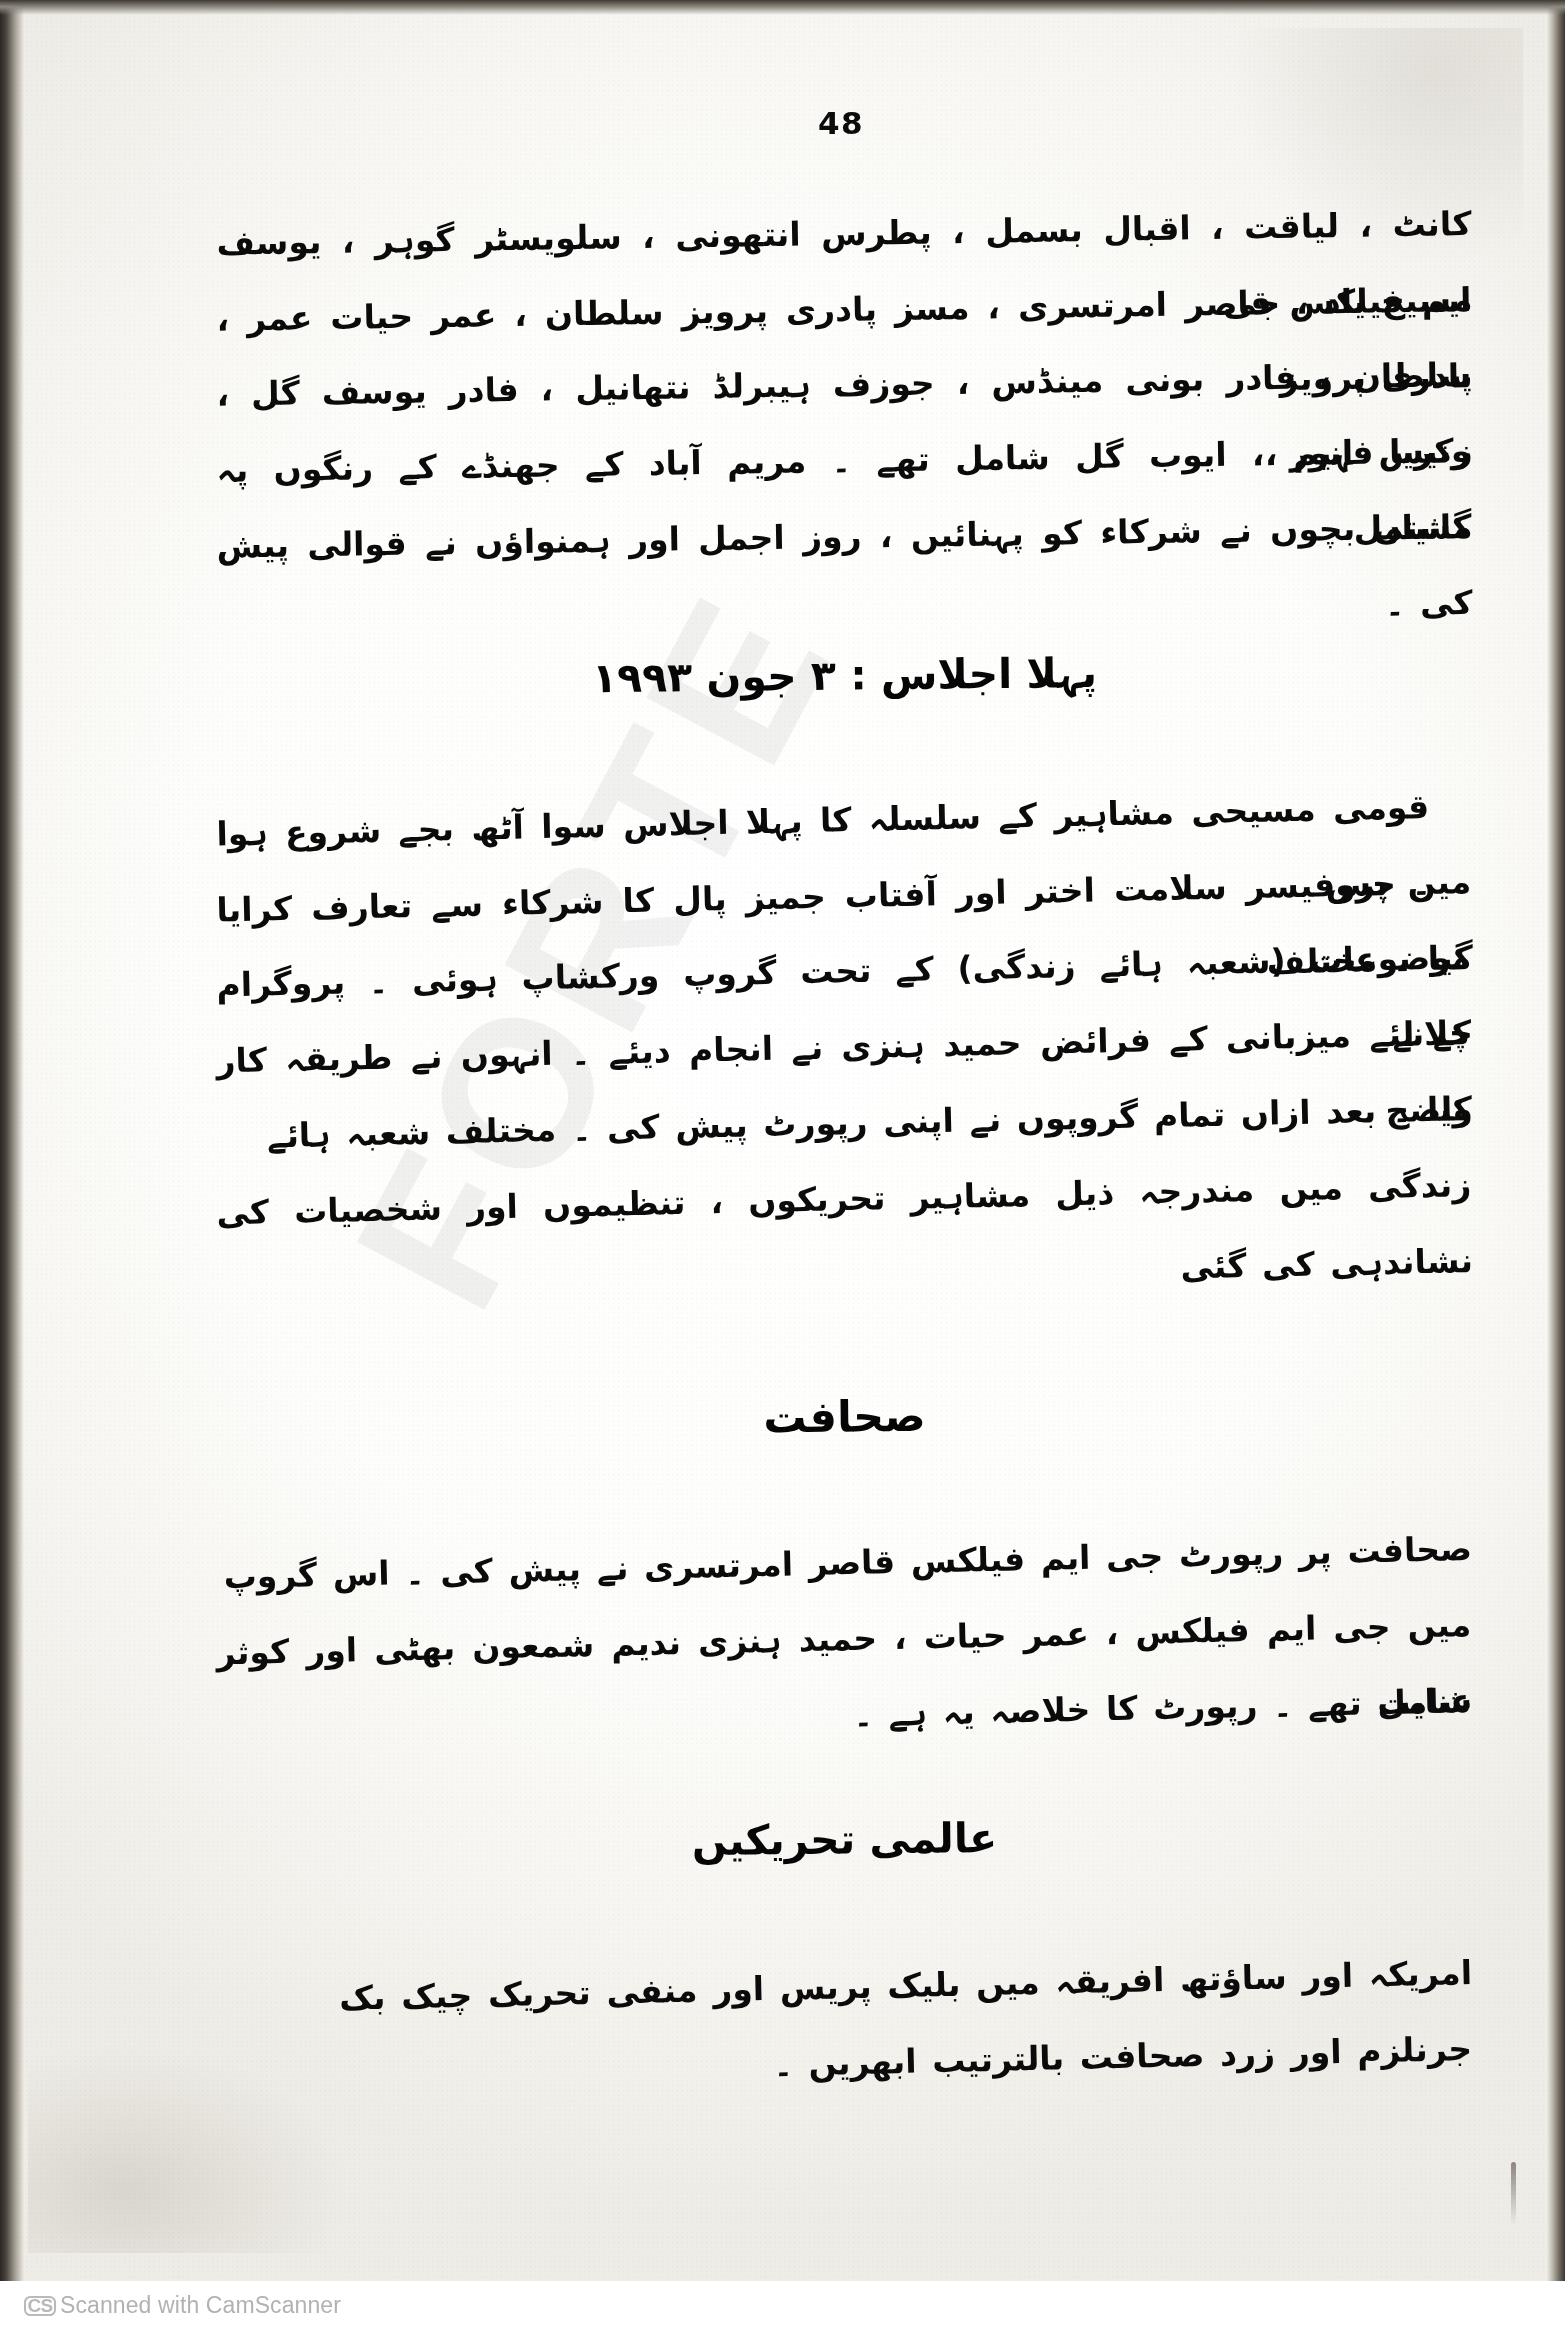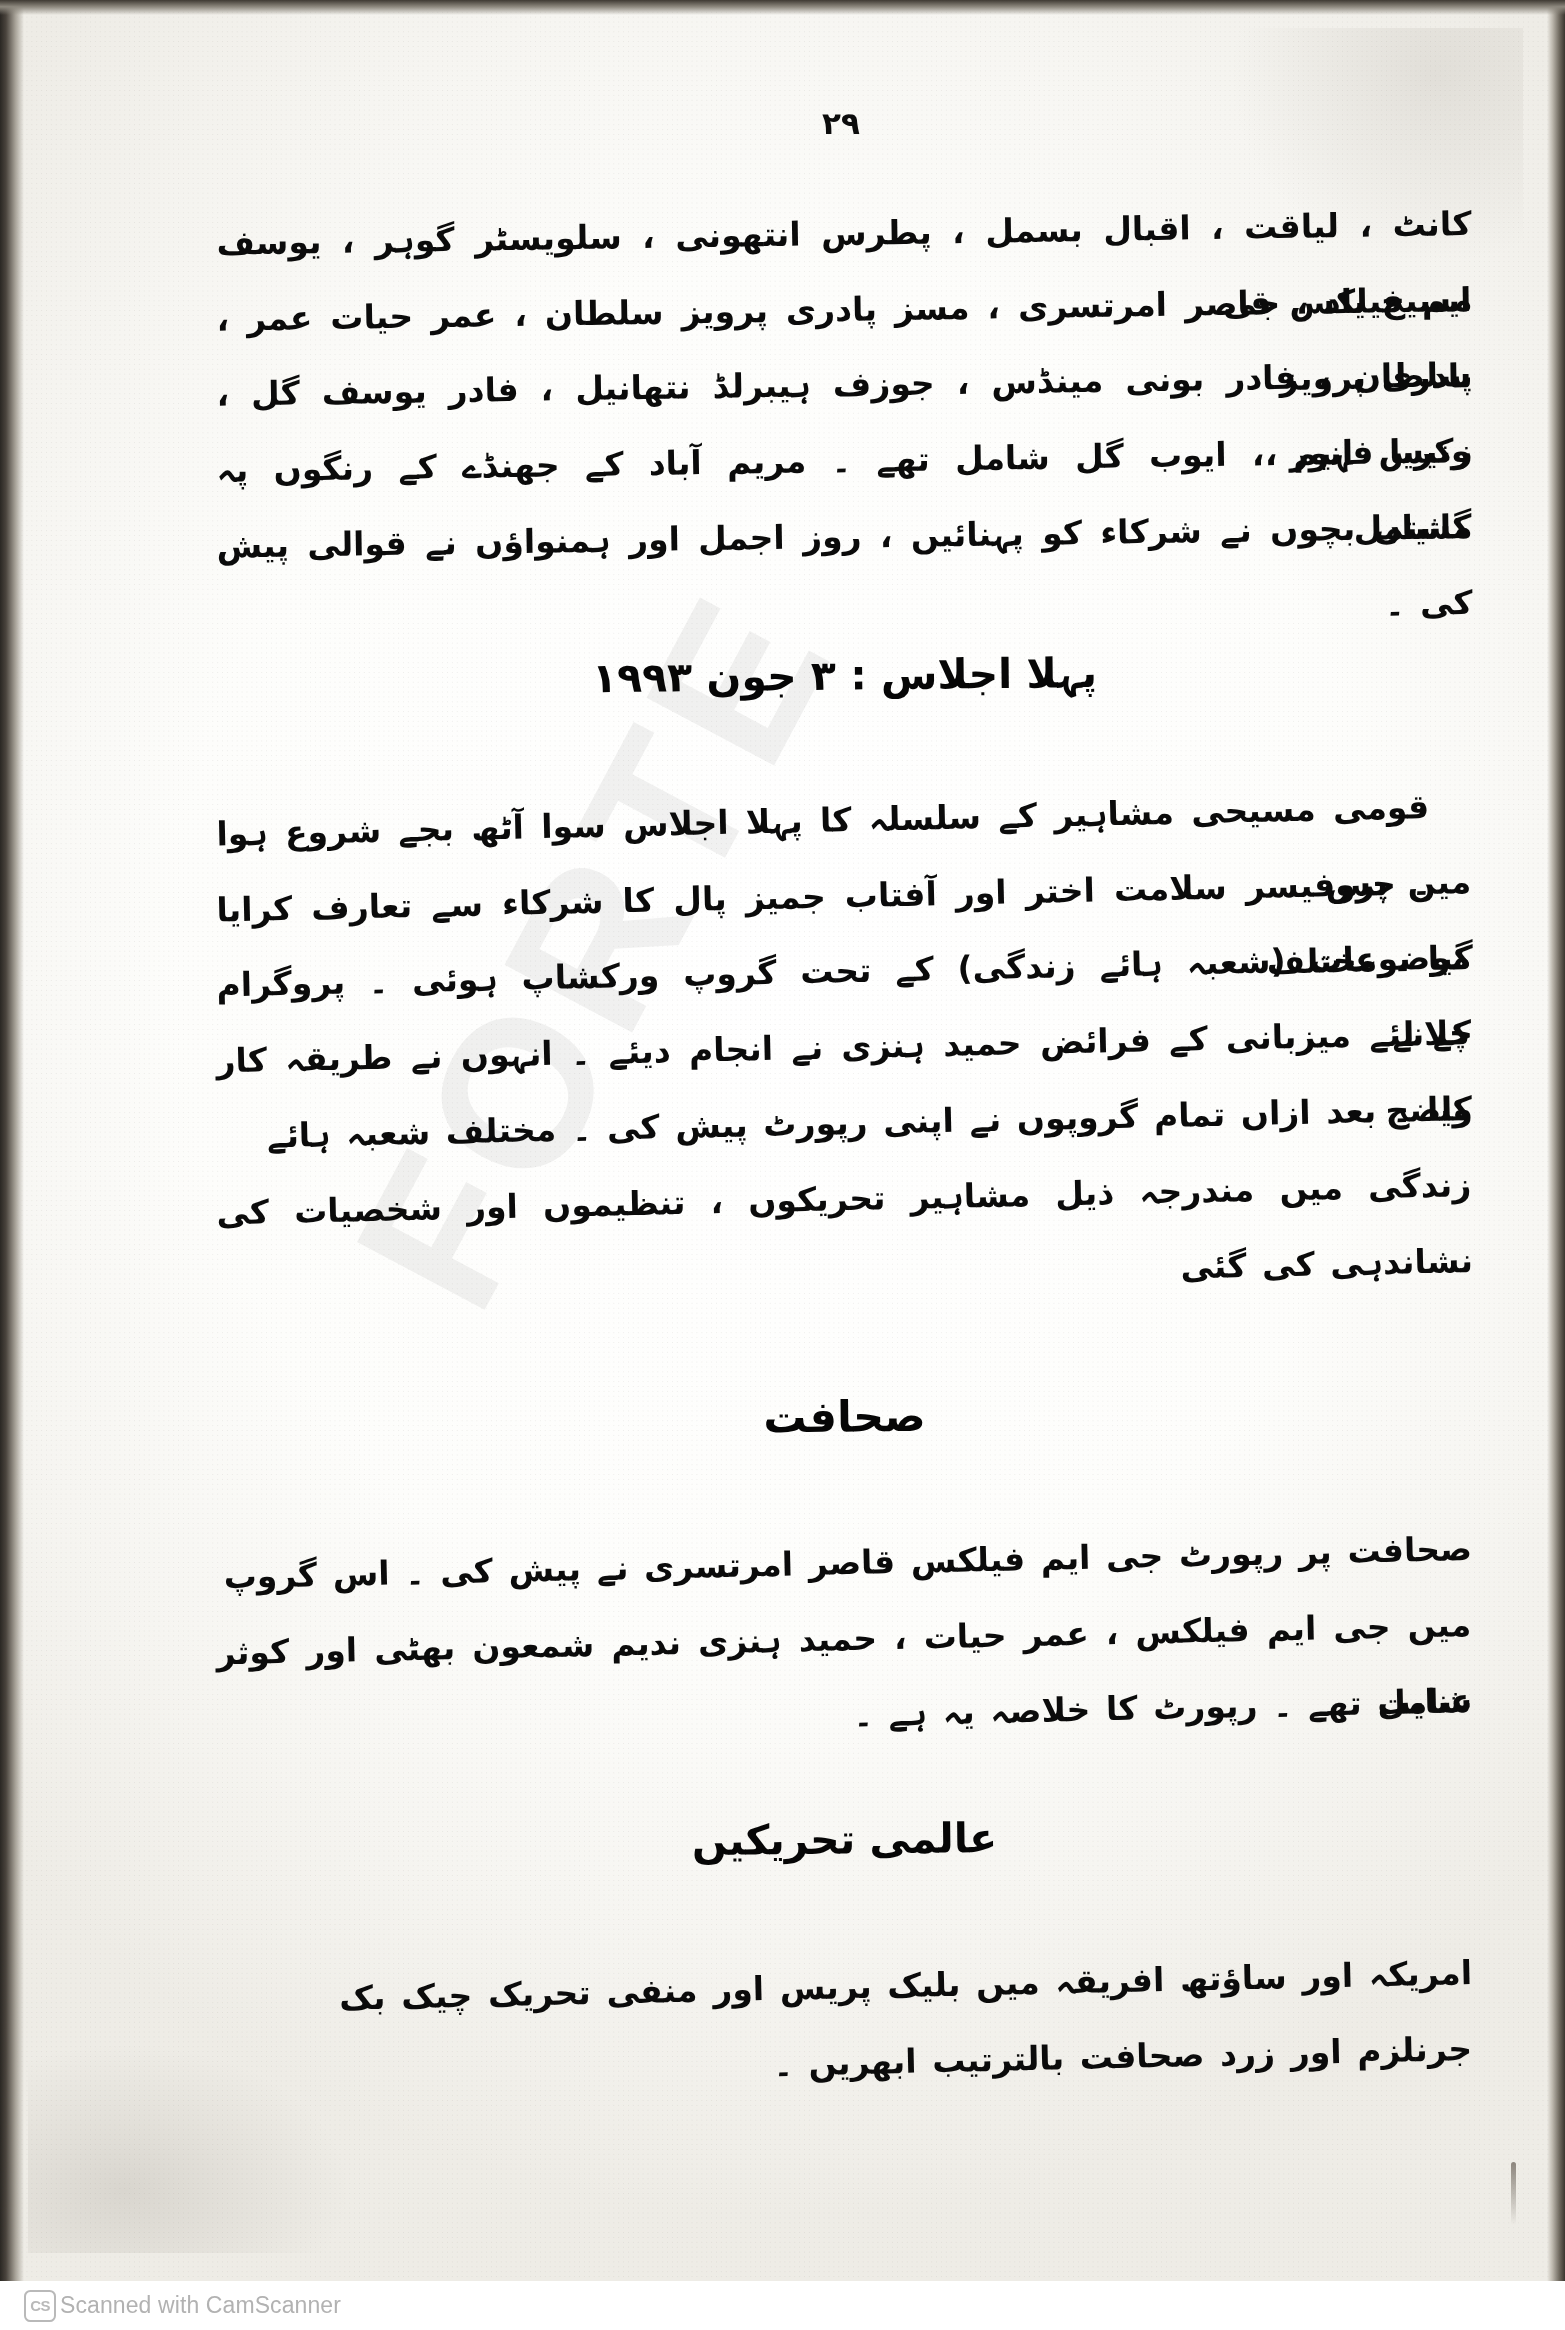--- a/index.html
+++ b/index.html
@@ -162,27 +162,27 @@
     left: 0; bottom: 0;
     width: 1565px;
     height: 49px;
     background: #ffffff;
     display: flex;
     align-items: center;
     padding-left: 24px;
     box-sizing: border-box;
   }
   .cs-logo {
-    width: 32px; height: 32px;
+    width: 32px; height: 20px;
     border: 2.8px solid #b9b9b9;
     border-radius: 6.3px;
     color: #b9b9b9;
     font-family: "Liberation Sans", sans-serif;
     font-weight: 700;
-    font-size: 15px;
+    font-size: 19px;
     display: flex;
     align-items: center;
     justify-content: center;
     letter-spacing: -0.7px;
     box-sizing: border-box;
   }
   .cs-text {
     margin-left: 4px;
     color: #b2b2b2;
     font-family: "Liberation Sans", sans-serif;
@@ -216,21 +216,21 @@
   <div class="edge-bottom"></div>
 
   <div class="watermark">
     <span>FORTE</span>
   </div>
 
   <div class="fleck"></div>
 
   <div class="content">
 
-    <div class="urdu page-number">۲۹</div>
+    <div class="urdu page-number">48</div>
 
     <div class="urdu para tilt" style="top: 186px;">کانٹ ، لیاقت ، اقبال بسمل ، پطرس انتھونی ، سلویسٹر گوہر ، یوسف مسیح یاد ، جی</div>
     <div class="urdu para tilt" style="top: 262px;">ایم فیلکس قاصر امرتسری ، مسز پادری پرویز سلطان ، عمر حیات عمر ، پادری پرویز</div>
     <div class="urdu para tilt" style="top: 337px;">سلطان ، فادر بونی مینڈس ، جوزف ہیبرلڈ نتھانیل ، فادر یوسف گل ، زکریا فہیم ،</div>
     <div class="urdu para tilt" style="top: 413px;">ونیس انور ، ایوب گل شامل تھے ۔ مریم آباد کے جھنڈے کے رنگوں پہ مشتمل</div>
     <div class="urdu para tilt" style="top: 489px;">گانیاں بچوں نے شرکاء کو پہنائیں ، روز اجمل اور ہمنواؤں نے قوالی پیش کی ۔</div>
 
     <div class="urdu heading tilt3" style="top: 645px; font-size: 41px;">پہلا اجلاس : ۳ جون ۱۹۹۳</div>
 
     <div class="urdu para tilt2" style="top: 768px; padding-right: 42px; width: 1213px;">قومی مسیحی مشاہیر کے سلسلہ کا پہلا اجلاس سوا آٹھ بجے شروع ہوا ۔ جس</div>

